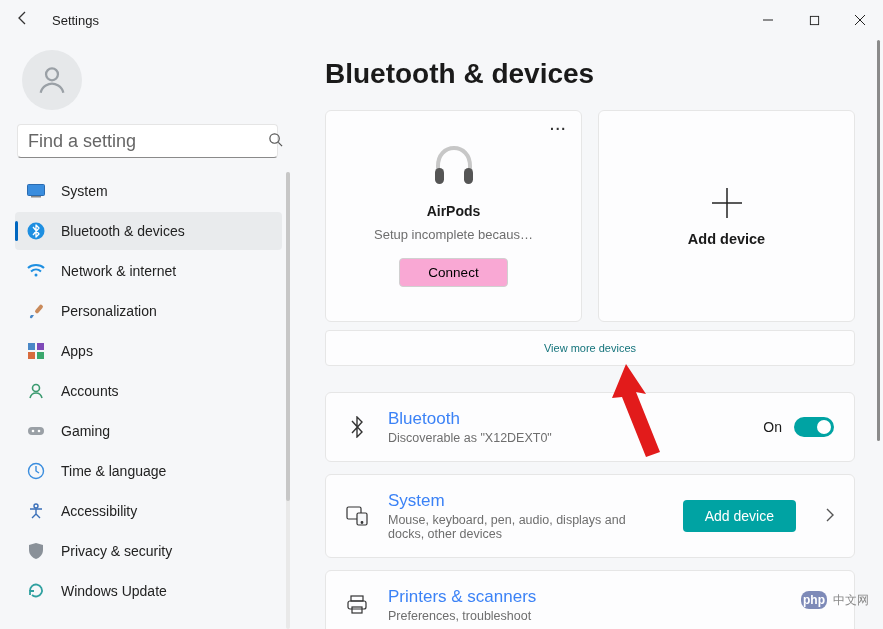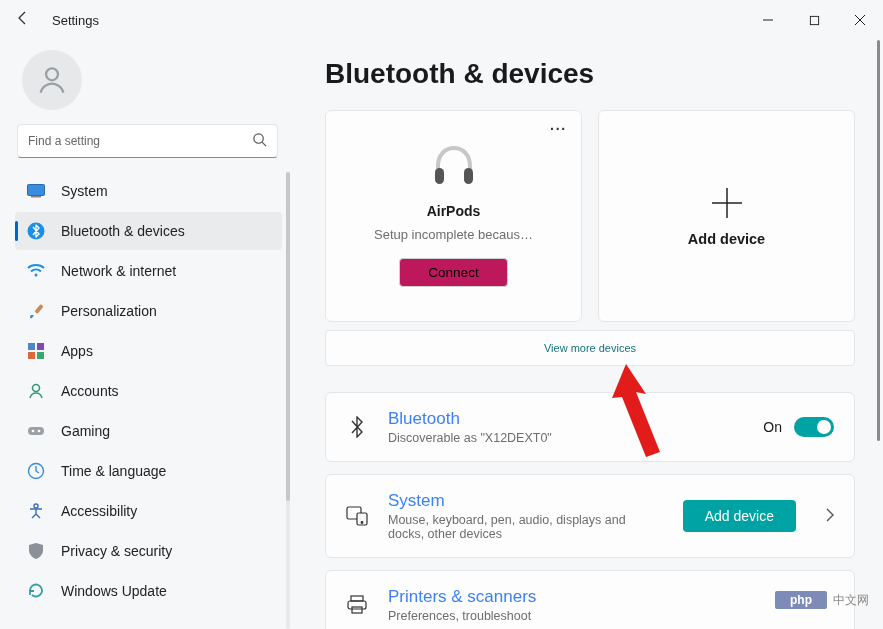--- a/index.html
+++ b/index.html
@@ -37,21 +37,21 @@
     display: flex; align-items: center; justify-content: center;
   }
 
   .search-wrap { padding: 0 17px 14px 17px; }
   .search {
     width: 100%; height: 34px; border: 1px solid #e5e5e5; border-bottom: 1.5px solid #8a8a8a;
     border-radius: 4px; background: #fff; display: flex; align-items: center;
     padding: 0 10px; gap: 8px;
   }
   .search input {
-    flex: 1; border: none; outline: none; font-size: 12px; background: transparent;
+    flex: 1; border: none; outline: none; font-size: 18px; background: transparent;
     color: #333;
   }
   .search input::placeholder { color: #666; }
   .search-icon { color: #555; }
 
   .nav-scroll { position: relative; flex: 1; }
   .nav { position: absolute; left: 15px; right: 13px; top: 0; bottom: 0; overflow: hidden; }
   .nav-scrollbar { position: absolute; top: 0; right: 3px; width: 8px; height: 100%; }
   .nav-track { width: 4px; margin: 0 auto; height: 100%; background: #e9e9e9; border-radius: 2px; position: relative; }
   .nav-thumb { position: absolute; top: 0; width: 4px; left: 0; height: 72%; background: #c7c7c7; border-radius: 2px; }
@@ -85,21 +85,21 @@
     flex: 1; background: #fdfdfe; border: 1px solid #e6e6e6; border-radius: 6px;
     min-height: 212px; display: flex; flex-direction: column; align-items: center;
     justify-content: center; gap: 8px; position: relative; padding: 20px;
   }
   .card .more { position: absolute; top: 10px; right: 14px; font-weight: 700; letter-spacing: 1px; color: #333; }
   .headphones { margin-top: -6px; margin-bottom: 2px; }
   .card-title { font-weight: 600; font-size: 14px; }
   .card-sub { font-size: 13px; color: #6e6e6e; }
   .connect-btn {
     margin-top: 8px; padding: 6px 28px; border: 1px solid #d0d0d0; border-radius: 4px;
-    background: #be185d; font-size: 13.5px;
+    background: #f9a8d4; font-size: 13.5px;
   }
   .add-dev-label { font-weight: 600; font-size: 14.5px; }
 
   .view-more {
     display: flex; align-items: center; justify-content: center;
     height: 36px; border: 1px solid #e6e6e6; border-radius: 4px; background: #fdfdfe;
     color: #14737b; font-size: 11px; margin-bottom: 26px;
   }
 
   .list-card {
@@ -133,21 +133,21 @@
     position: absolute; left: 598px; top: 364px; width: 70px; height: 95px; pointer-events: none;
   }
 
   
   .wm {
     position: absolute; right: 14px; bottom: 20px; display: flex; align-items: center; gap: 6px;
     color: #888; font-size: 12px; pointer-events: none;
   }
   .wm .php {
     background: #7e8ab8; color: #fff; font-weight: 700; font-size: 12px;
-    padding: 2px 15px; border-radius: 2px;
+    padding: 2px 2px; border-radius: 8px;
   }
 </style>
 </head>
 <body>
 
 <div class="titlebar">
   <div class="titlebar-left">
     <div class="back-arrow">
       <svg width="16" height="16" viewBox="0 0 16 16" fill="none" stroke="#333" stroke-width="1.3">
           <path d="M10 2 L4 8 L10 14"></path>

